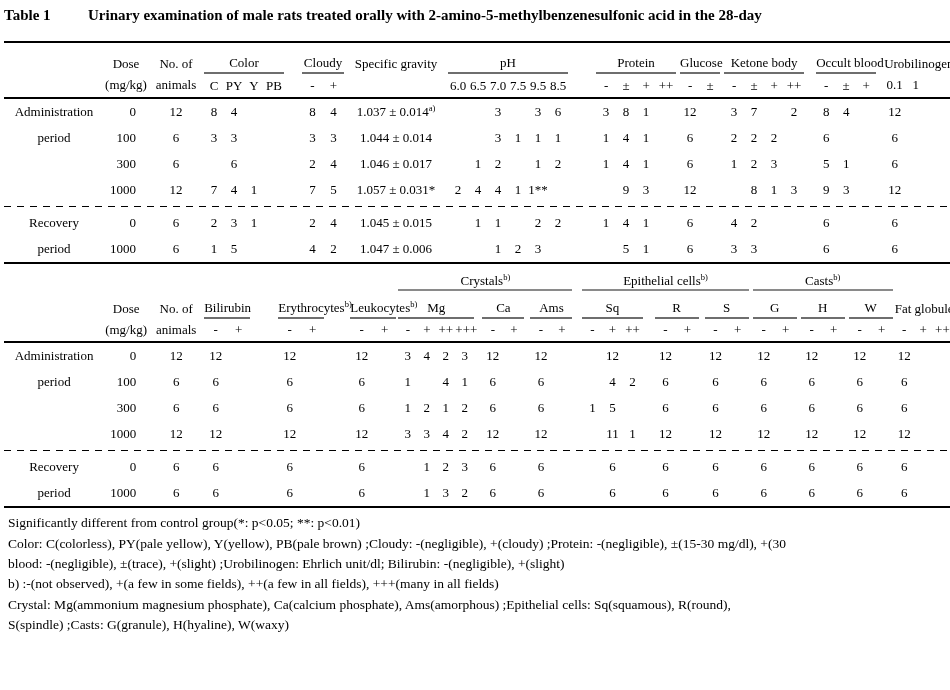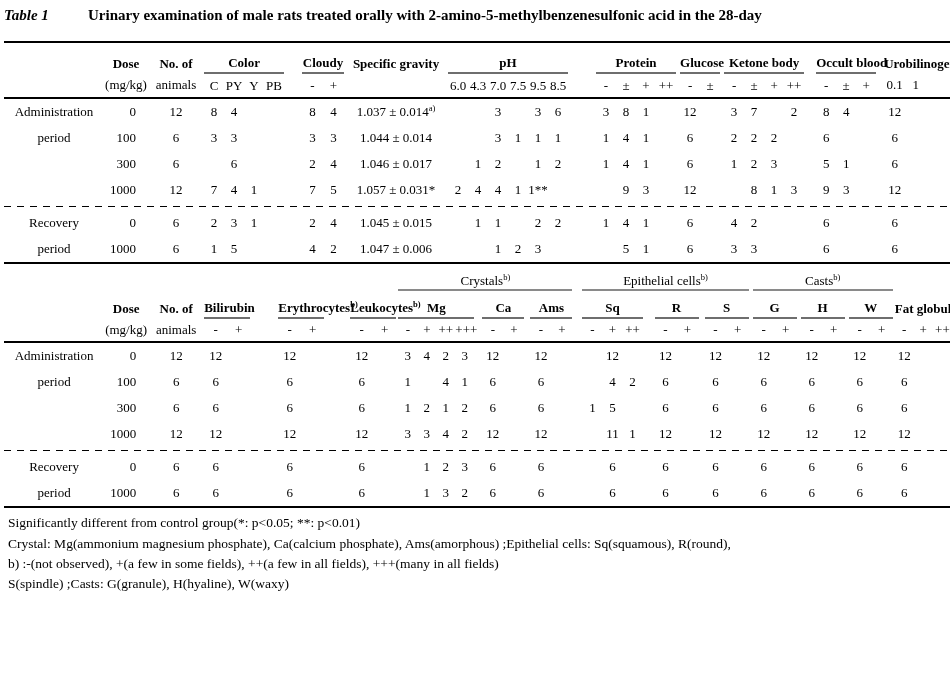--- a/index.html
+++ b/index.html
@@ -5,33 +5,33 @@
   html,body { margin:0; padding:0; background:#fff; }
   body {
     width:950px; height:690px; overflow:hidden;
     font-family:"Liberation Serif","DejaVu Serif",serif;
     color:#000;
   }
   .page { padding:5px 2px 0 4px; }
 
   
   .titlebar { display:flex; font-weight:bold; font-size:15px; line-height:21px; }
-  .title-label { width:84px; flex:0 0 84px;font-style:italic; }
+  .title-label { width:84px; flex:0 0 84px; }
   .title-text { flex:1; }
 
   
   table { border-collapse:collapse; table-layout:fixed; width:948px; }
   #table1 { margin-top:15px; border-top:2.5px solid #000; border-bottom:2.5px solid #000; }
   #table2 { margin-top:9px;  border-bottom:2.5px solid #000; }
   th,td {
     padding:0; font-weight:normal; font-size:13px;
     text-align:center; vertical-align:middle; white-space:nowrap; overflow:visible;
   }
   tr.hr0 th { height:15px; vertical-align:bottom; }
-  tr.hr1 th { height:28px; vertical-align:bottom; padding-bottom:1px;font-weight:bold; }
+  tr.hr1 th { height:28px; vertical-align:bottom; padding-bottom:1px; }
   #table2 tr.hr1 th { height:25px; }
   tr.hr2 th { height:23px; border-bottom:2px solid #000; }
   #table2 tr.hr2 th { height:22px; }
   th.grp   { border-bottom:2px solid #6e6e6e;margin-left:28px; }
   th.topgrp{ border-bottom:2.5px solid #8a8a8a; }
   th.plain { border-bottom:none;margin-top:31px; }
   #table1 tr.datarow td { height:26px; }
   #table2 tr.datarow td { height:26px; }
   td.dose { text-align:right; padding-right:12px; }
   td.rowlabel { text-align:center; }
@@ -126,21 +126,21 @@
           <th>animals</th>
           <th>C</th>
           <th>PY</th>
           <th>Y</th>
           <th>PB</th>
           <th class="sp"></th>
           <th>-</th>
           <th>+</th>
           <th></th>
           <th>6.0</th>
-          <th>4.3</th>
+          <th>6.5</th>
           <th>7.0</th>
           <th>7.5</th>
           <th>9.5</th>
           <th>8.5</th>
           <th class="sp"></th>
           <th>-</th>
           <th>±</th>
           <th>+</th>
           <th>++</th>
           <th class="sp"></th>
@@ -832,18 +832,20 @@
           <td class="sp"></td>
           <td>6</td>
           <td></td>
           <td></td>
         </tr>
       </tbody>
     </table>
 
   <div class="footnotes">
     <div>Significantly different from control group(*: p&lt;0.05; **: p&lt;0.01)</div>
+    <div>Color: C(colorless), PY(pale yellow), Y(yellow), PB(pale brown) ;Cloudy: -(negligible), +(cloudy) ;Protein: -(negligible), ±(15-30 mg/dl), +(30</div>
+    <div>blood: -(negligible), ±(trace), +(slight) ;Urobilinogen: Ehrlich unit/dl; Bilirubin: -(negligible), +(slight)</div>
+    <div>b) :-(not observed), +(a few in some fields), ++(a few in all fields), +++(many in all fields)</div>
     <div>Crystal: Mg(ammonium magnesium phosphate), Ca(calcium phosphate), Ams(amorphous) ;Epithelial cells: Sq(squamous), R(round),</div>
-    <div>b) :-(not observed), +(a few in some fields), ++(a few in all fields), +++(many in all fields)</div>
     <div>S(spindle) ;Casts: G(granule), H(hyaline), W(waxy)</div>
   </div>
 
 </div>
 
 </body></html>

